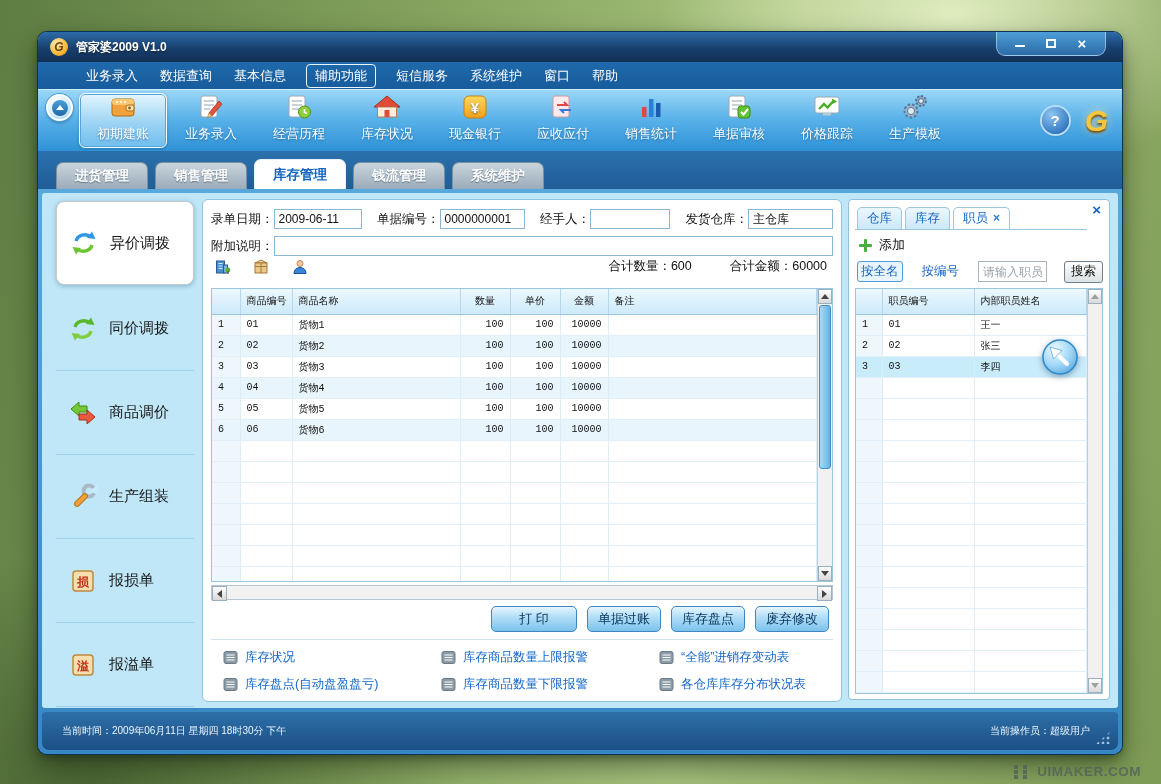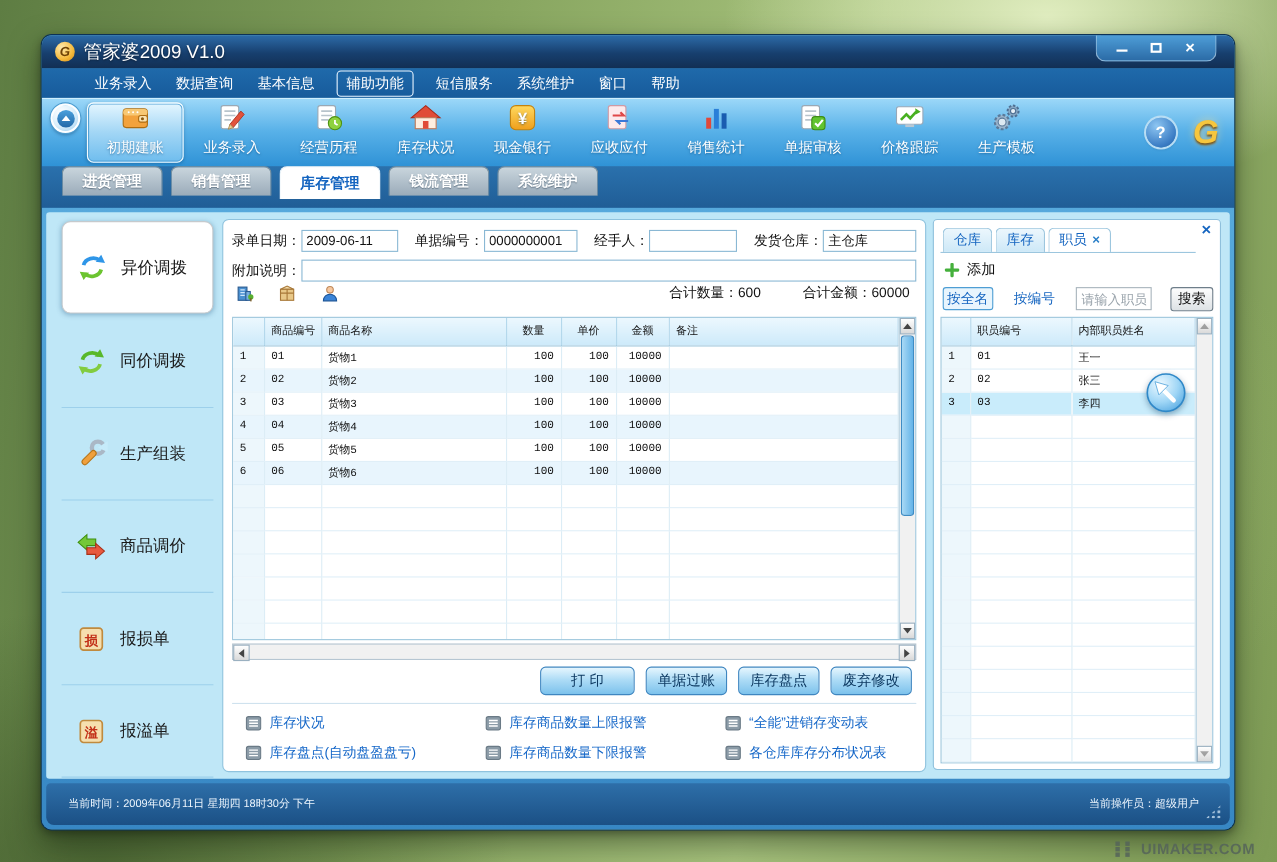--- a/index.html
+++ b/index.html
@@ -16,21 +16,21 @@
   }
   .window{position:absolute;left:38px;top:32px;width:1084px;height:722px;border-radius:9px;
     background:linear-gradient(#4aa0d6,#2f7cba);overflow:hidden;
     box-shadow:0 0 0 1px #0c3256,0 12px 28px rgba(15,30,10,.5),0 3px 8px rgba(0,0,0,.35);}
   
   .titlebar{height:30px;display:flex;align-items:center;gap:8px;padding:0 12px;position:relative;
     background:linear-gradient(#2d6ba8,#173f6e 55%,#122f54);}
   .logo-g{width:18px;height:18px;border-radius:50%;display:flex;align-items:center;justify-content:center;
     background:radial-gradient(circle at 35% 30%,#ffeab0,#f5b93a 60%,#d2871a);color:#6e4206;
     font-weight:bold;font-style:italic;font-size:12px;}
-  .app-title{color:#fff;font-size:17px;font-weight:normal;text-shadow:0 1px 2px rgba(0,0,0,.5);}
+  .app-title{color:#fff;font-size:12px;font-weight:bold;text-shadow:0 1px 2px rgba(0,0,0,.5);}
   .win-controls{position:absolute;right:16px;top:0;display:flex;gap:5px;padding:3px 10px 4px;
     background:linear-gradient(#4e9ed8,#2b6ba6);border:1px solid rgba(255,255,255,.45);border-top:none;
     border-radius:0 0 9px 9px;}
   .wc-btn{width:26px;height:16px;display:flex;align-items:center;justify-content:center;border-radius:3px;}
   .g-min{width:10px;height:2px;background:#fff;margin-top:6px;}
   .g-max{width:10px;height:9px;border:2px solid #fff;}
   .g-close{color:#fff;font-size:15px;font-weight:bold;line-height:1;}
   
   .menubar{height:27px;display:flex;align-items:center;gap:18px;padding:0 0 0 46px;
     background:linear-gradient(#1f6aab,#175b9b);color:#fff;font-size:13px;}
@@ -51,21 +51,21 @@
   .tool-btn.active{background:linear-gradient(#e4f6ff,#a2d6f5 50%,#6fbdee);border:1px solid #f4fcff;
     box-shadow:inset 0 0 0 1px #56a4d8,0 1px 3px rgba(0,50,90,.3);}
   .ticon{width:30px;height:30px;flex:none;}
   .tb-spacer{flex:1;}
   .help-btn{align-self:center;width:27px;height:27px;border-radius:50%;display:flex;align-items:center;justify-content:center;
     background:radial-gradient(circle at 35% 28%,#8ec6f2,#3a7cc4 70%,#255a98);color:#fff;font-weight:bold;font-size:15px;
     box-shadow:0 0 0 2px #b8ddf4,0 1px 3px rgba(0,40,80,.4);}
   .brand-g{align-self:center;margin-left:16px;font-size:30px;font-weight:bold;font-style:italic;color:#f6c63e;
     text-shadow:0 2px 2px #7e5410,0 0 8px rgba(255,225,140,.7);line-height:1;}
   
-  .tabstrip{height:38px;display:flex;gap:7px;padding:0 0 0 18px;
+  .tabstrip{height:38px;display:flex;align-items:flex-end;gap:7px;padding:0 0 0 18px;
     background:linear-gradient(#2a71ad,#205d96);}
   .mtab{width:92px;height:27px;border-radius:7px 7px 0 0;display:flex;align-items:center;justify-content:center;
     background:linear-gradient(#c9d5dd,#9aabb9);border:1px solid #78909f;border-bottom:none;
     color:#fff;font-size:13.5px;font-weight:bold;text-shadow:0 1px 1px rgba(40,60,80,.5);}
   .mtab.active{background:#fff;color:#1565c0;height:30px;text-shadow:none;border-color:#e8f2f8;}
   
   .frame{height:565px;padding:4px;display:flex;flex-direction:column;background:linear-gradient(#57a9dc,#3787c4);}
   .content{flex:1;position:relative;background:#bfe7f7;border-radius:3px;overflow:hidden;}
   
   .sidebar{position:absolute;left:14px;top:6px;width:138px;bottom:6px;}
@@ -328,32 +328,32 @@
           <svg class="sicon" viewBox="0 0 30 30">
             <path d="M7 13a9 8 0 0 1 15-4" fill="none" stroke="#58b82a" stroke-width="3.4"></path>
             <polygon points="23,3.5 26.5,11 18,10" fill="#58b82a"></polygon>
             <path d="M23 17a9 8 0 0 1-15 4" fill="none" stroke="#82cc40" stroke-width="3.4"></path>
             <polygon points="7,26.5 3.5,19 12,20" fill="#82cc40"></polygon>
           </svg>
           <span>同价调拨</span>
         </div>
         <div class="side-item">
           <svg class="sicon" viewBox="0 0 30 30">
+            <polygon points="3,11 11,4 11,8 19,8 19,14 11,14 11,18" fill="#74c838" stroke="#3f9010"></polygon>
+            <polygon points="27,19 19,12 19,16 11,16 11,22 19,22 19,26" fill="#e8593e" stroke="#a83018"></polygon>
+          </svg>
+          <span>商品调价</span>
+        </div>
+        <div class="side-item">
+          <svg class="sicon" viewBox="0 0 30 30">
             <circle cx="21" cy="9" r="5.5" fill="none" stroke="#aab8c6" stroke-width="4"></circle>
             <polygon points="21,9 30,3 30,13" fill="#c6ebfa"></polygon>
             <rect x="5" y="15.5" width="16" height="5" rx="2.5" transform="rotate(-45 13 18)" fill="#f0a03c" stroke="#b87618"></rect>
           </svg>
           <span>生产组装</span>
-        </div>
-        <div class="side-item">
-          <svg class="sicon" viewBox="0 0 30 30">
-            <polygon points="3,11 11,4 11,8 19,8 19,14 11,14 11,18" fill="#74c838" stroke="#3f9010"></polygon>
-            <polygon points="27,19 19,12 19,16 11,16 11,22 19,22 19,26" fill="#e8593e" stroke="#a83018"></polygon>
-          </svg>
-          <span>商品调价</span>
         </div>
         <div class="side-item">
           <svg class="sicon" viewBox="0 0 30 30">
             <rect x="5" y="5" width="20" height="20" rx="3" fill="#f6dfae" stroke="#c08a3e" stroke-width="1.5"></rect>
             <text x="15" y="20" text-anchor="middle" font-size="12" font-weight="bold" fill="#c23018">损</text>
           </svg>
           <span>报损单</span>
         </div>
         <div class="side-item">
           <svg class="sicon" viewBox="0 0 30 30">

